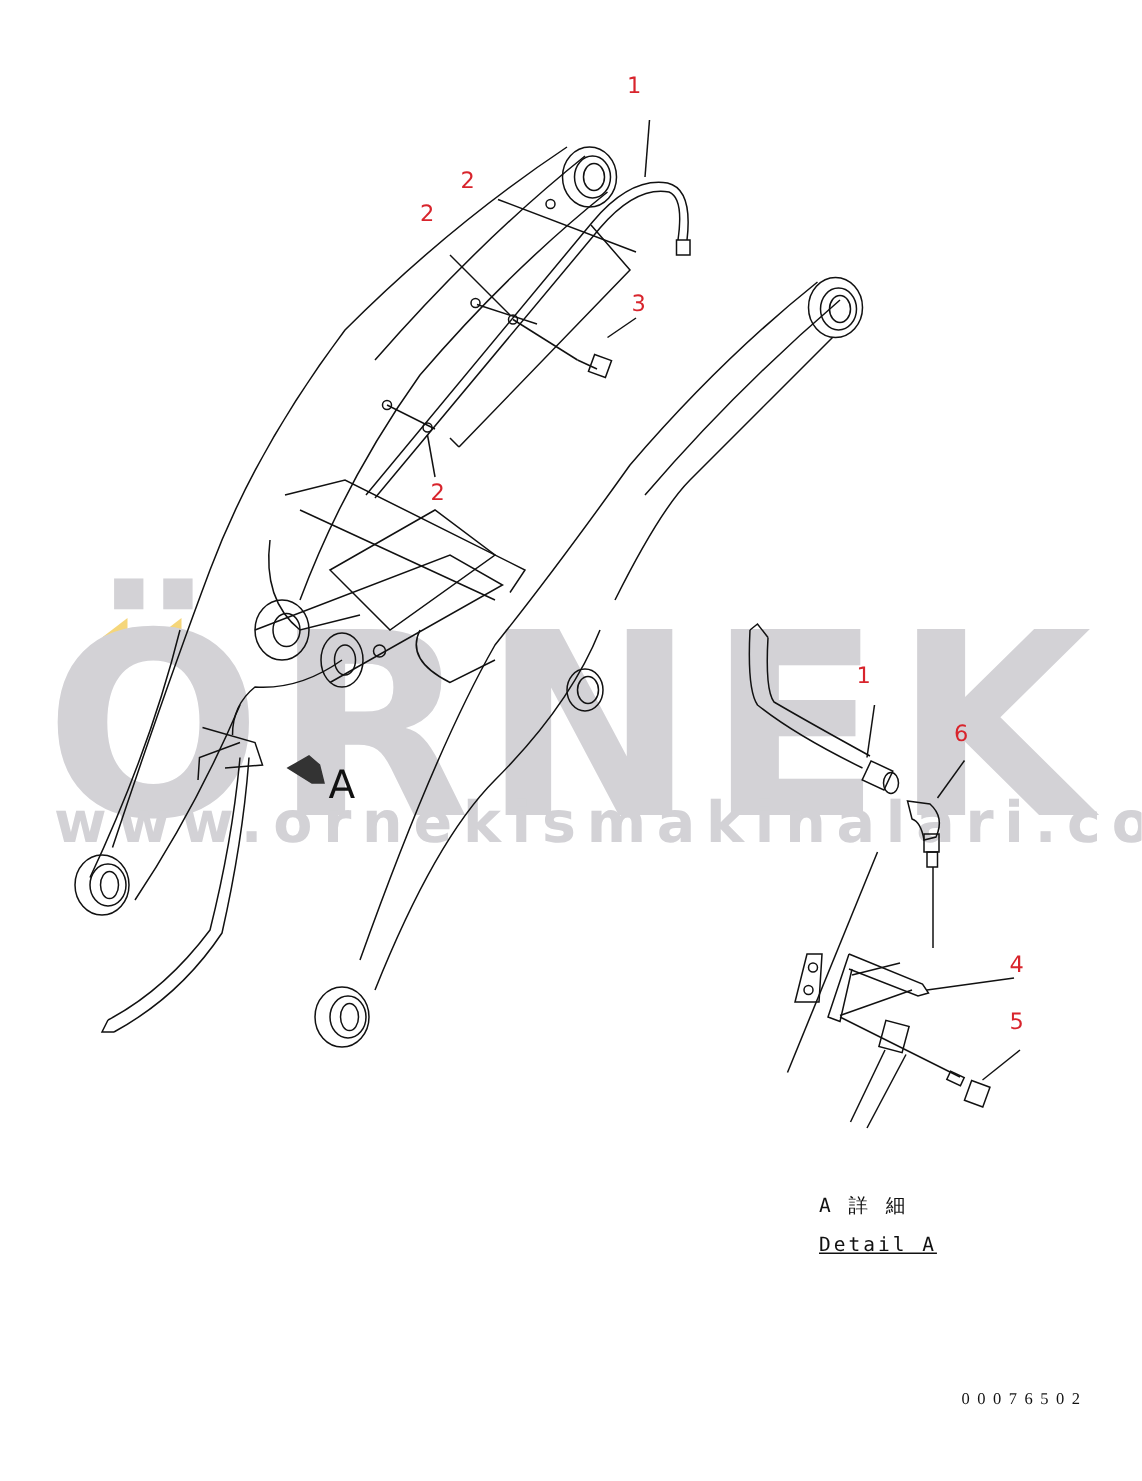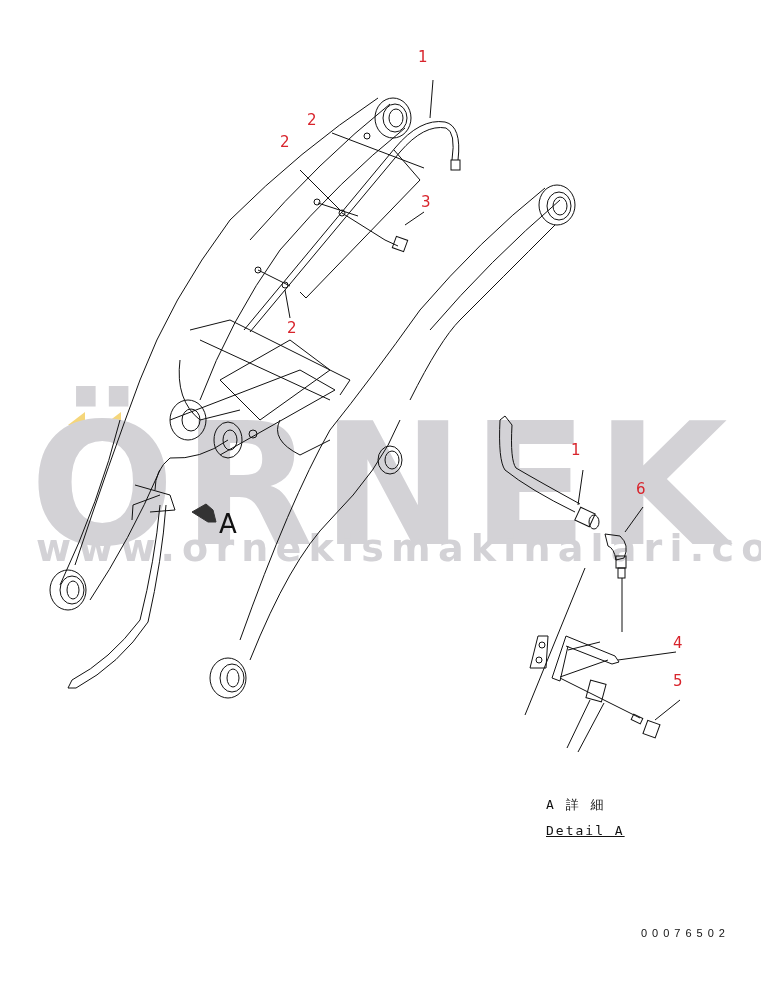--- a/index.html
+++ b/index.html
@@ -3,21 +3,21 @@
 <meta charset="utf-8">
 <style>
   html,body{margin:0;padding:0;background:#fff;}
   body{width:761px;height:987px;position:relative;overflow:hidden;font-family:"DejaVu Sans Mono",monospace;}
   .canvas{position:absolute;left:0;top:0;width:761px;height:987px;}
   .wm-text{position:absolute;font-family:"DejaVu Sans",sans-serif;font-weight:bold;color:#d3d2d6;white-space:nowrap;}
   .wm-big{left:30px;top:400px;font-size:170px;letter-spacing:8px;line-height:170px;}
   .wm-url{left:36px;top:528px;font-size:38px;letter-spacing:7.2px;line-height:40px;}
   .callout{position:absolute;color:#d8242c;font-family:"DejaVu Sans",sans-serif;font-size:15px;line-height:16px;}
   .caption{position:absolute;font-family:"DejaVu Sans Mono",monospace;font-size:13px;color:#111;letter-spacing:2px;line-height:17px;}
-  .docno{position:absolute;left:641px;top:927px;font-family:Liberation Sans, sans-serif;font-size:11px;letter-spacing:5px;color:#111;text-align:right;}
+  .docno{position:absolute;left:641px;top:927px;font-family:Liberation Serif, serif;font-size:11px;letter-spacing:5px;color:#111;text-align:right;}
   .arrowA{position:absolute;left:219px;top:509px;font-family:"DejaVu Sans",sans-serif;font-size:26px;color:#111;}
   svg{position:absolute;left:0;top:0;}
 </style>
 </head>
 <body>
 
 <div class="canvas">
 
   <svg width="761" height="987">
     <polygon points="68,425 85,412 85,425" fill="#f5d67a"></polygon>

